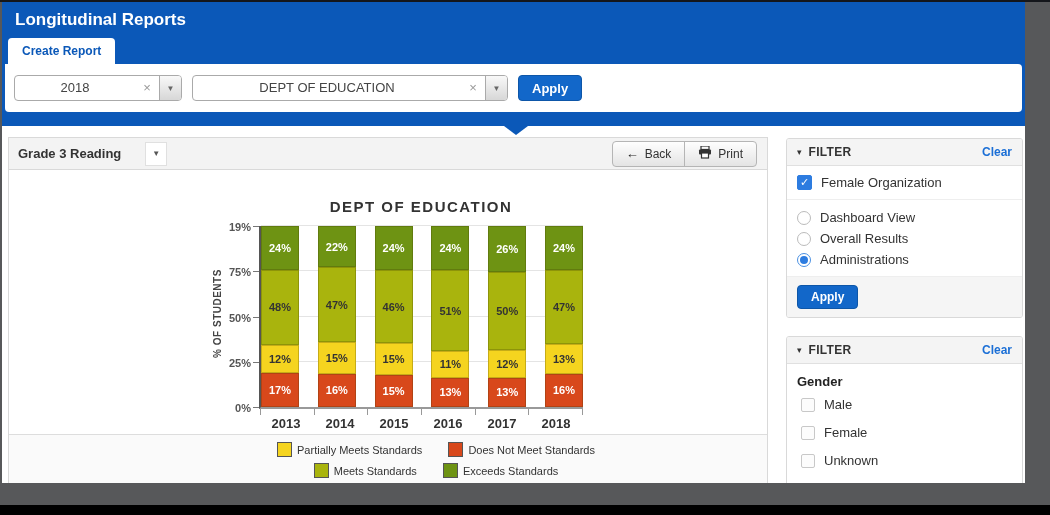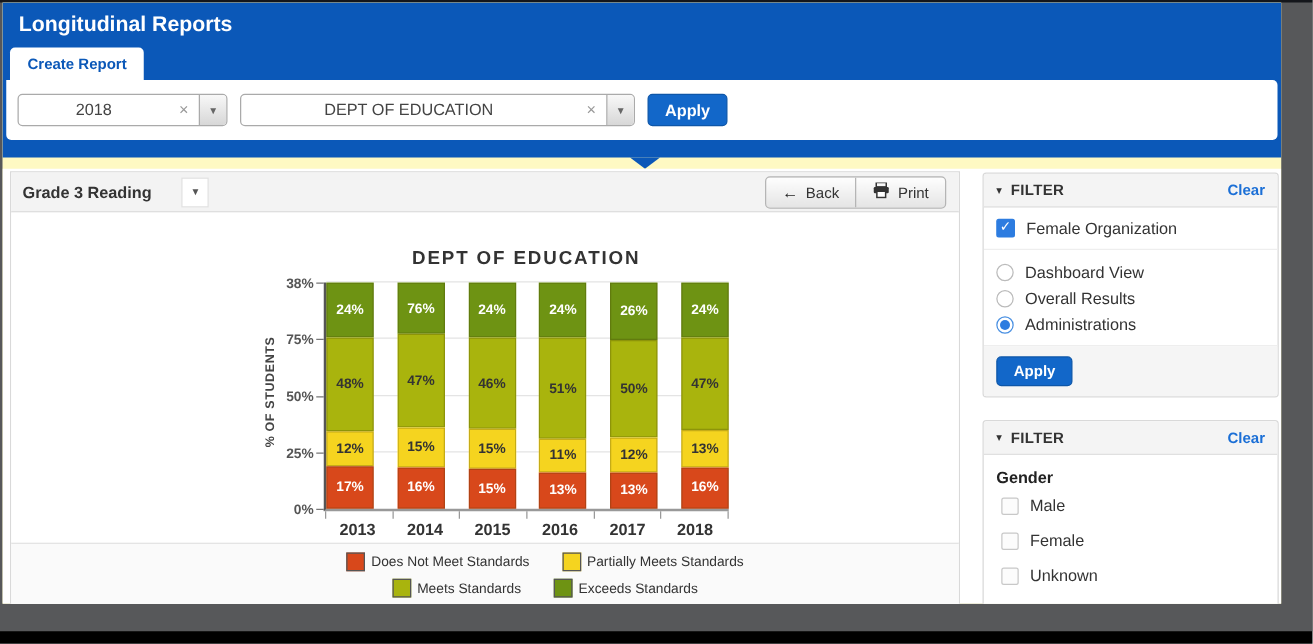--- a/index.html
+++ b/index.html
@@ -1,19 +1,19 @@
 <!DOCTYPE html>
 <html><head>
 <meta charset="utf-8">
 <style>
   * { margin:0; padding:0; box-sizing:border-box; }
   html,body { width:1050px; height:515px; overflow:hidden; }
   body { background:#000; position:relative; font-family:"Liberation Sans","DejaVu Sans",sans-serif; }
   .desk { position:absolute; left:0; top:0; width:1050px; height:505px; background:#57585A; border-top:2px solid #14161b; }
-  .app { position:absolute; left:2px; top:2px; width:1023px; height:481px; background:#fef9c3; overflow:hidden; }
+  .app { position:absolute; left:2px; top:2px; width:1023px; height:481px; background:#ffffff; overflow:hidden; }
 
   
   .app-header { position:relative; height:124px; background:#0B58B8; }
   .app-title { padding:8px 0 0 13px; color:#fff; font-size:17px; font-weight:bold; }
   .tab { position:absolute; left:6px; top:36px; height:26px; background:#fff; border-radius:4px 4px 0 0;
          padding:0 14px; line-height:27px; color:#0B58B8; font-weight:bold; font-size:12px; }
   .filter-bar { position:absolute; left:3px; right:3px; top:62px; height:48px; background:#fff;
                 border-radius:0 4px 4px 4px; display:flex; align-items:center; padding-left:9px; gap:10px; }
   .pointer { position:absolute; left:502px; top:124px; width:0; height:0;
              border-left:12px solid transparent; border-right:12px solid transparent; border-top:9px solid #0B58B8; }
@@ -150,37 +150,37 @@
             <div class="ytick-mark" style="bottom: calc(25% - 1px);"></div>
             <div class="ytick-label" style="bottom: calc(25% - 7px);">25%</div>
             <div class="gridline" style="bottom: 50%;"></div>
             <div class="ytick-mark" style="bottom: calc(50% - 1px);"></div>
             <div class="ytick-label" style="bottom: calc(50% - 7px);">50%</div>
             <div class="gridline" style="bottom: 75%;"></div>
             <div class="ytick-mark" style="bottom: calc(75% - 1px);"></div>
             <div class="ytick-label" style="bottom: calc(75% - 7px);">75%</div>
             <div class="gridline" style="bottom: 100%;"></div>
             <div class="ytick-mark" style="bottom: calc(100% - 1px);"></div>
-            <div class="ytick-label" style="bottom: calc(100% - 7px);">38%</div>
+            <div class="ytick-label" style="bottom: calc(100% - 7px);">19%</div>
             <div class="xtick-mark" style="left: calc(0% - 1px);"></div>
             <div class="xtick-mark" style="left: calc(16.6667% - 1px);"></div>
             <div class="xtick-mark" style="left: calc(33.3333% - 1px);"></div>
             <div class="xtick-mark" style="left: calc(50% - 1px);"></div>
             <div class="xtick-mark" style="left: calc(66.6667% - 1px);"></div>
             <div class="xtick-mark" style="left: calc(83.3333% - 1px);"></div>
             <div class="xtick-mark" style="left: calc(100% - 1px);"></div>
             <div class="bars">
               <div class="bar">
                 <div class="seg" style="flex-grow: 24; background: rgb(110, 147, 19); color: rgb(255, 255, 255);">24%</div>
                 <div class="seg" style="flex-grow: 48; background: rgb(169, 180, 13); color: rgb(51, 51, 51);">48%</div>
                 <div class="seg" style="flex-grow: 12; background: rgb(245, 212, 31); color: rgb(51, 51, 51);">12%</div>
                 <div class="seg" style="flex-grow: 17; background: rgb(216, 72, 27); color: rgb(255, 255, 255);">17%</div>
               </div>
               <div class="bar">
-                <div class="seg" style="flex-grow: 22; background: rgb(110, 147, 19); color: rgb(255, 255, 255);">76%</div>
+                <div class="seg" style="flex-grow: 22; background: rgb(110, 147, 19); color: rgb(255, 255, 255);">22%</div>
                 <div class="seg" style="flex-grow: 47; background: rgb(169, 180, 13); color: rgb(51, 51, 51);">47%</div>
                 <div class="seg" style="flex-grow: 15; background: rgb(245, 212, 31); color: rgb(51, 51, 51);">15%</div>
                 <div class="seg" style="flex-grow: 16; background: rgb(216, 72, 27); color: rgb(255, 255, 255);">16%</div>
               </div>
               <div class="bar">
                 <div class="seg" style="flex-grow: 24; background: rgb(110, 147, 19); color: rgb(255, 255, 255);">24%</div>
                 <div class="seg" style="flex-grow: 46; background: rgb(169, 180, 13); color: rgb(51, 51, 51);">46%</div>
                 <div class="seg" style="flex-grow: 15; background: rgb(245, 212, 31); color: rgb(51, 51, 51);">15%</div>
                 <div class="seg" style="flex-grow: 15; background: rgb(216, 72, 27); color: rgb(255, 255, 255);">15%</div>
               </div>
@@ -210,26 +210,26 @@
             <div class="xlabel">2015</div>
             <div class="xlabel">2016</div>
             <div class="xlabel">2017</div>
             <div class="xlabel">2018</div>
           </div>
       </div>
 
       <div class="legend" id="legend">
           <div class="legend-row">
             <div class="legend-item">
+              <span class="swatch" style="background: rgb(245, 212, 31);"></span>
+              <span class="legend-label">Partially Meets Standards</span>
+            </div>
+            <div class="legend-item">
               <span class="swatch" style="background: rgb(216, 72, 27);"></span>
               <span class="legend-label">Does Not Meet Standards</span>
-            </div>
-            <div class="legend-item">
-              <span class="swatch" style="background: rgb(245, 212, 31);"></span>
-              <span class="legend-label">Partially Meets Standards</span>
             </div>
           </div>
           <div class="legend-row">
             <div class="legend-item">
               <span class="swatch" style="background: rgb(169, 180, 13);"></span>
               <span class="legend-label">Meets Standards</span>
             </div>
             <div class="legend-item">
               <span class="swatch" style="background: rgb(110, 147, 19);"></span>
               <span class="legend-label">Exceeds Standards</span>

